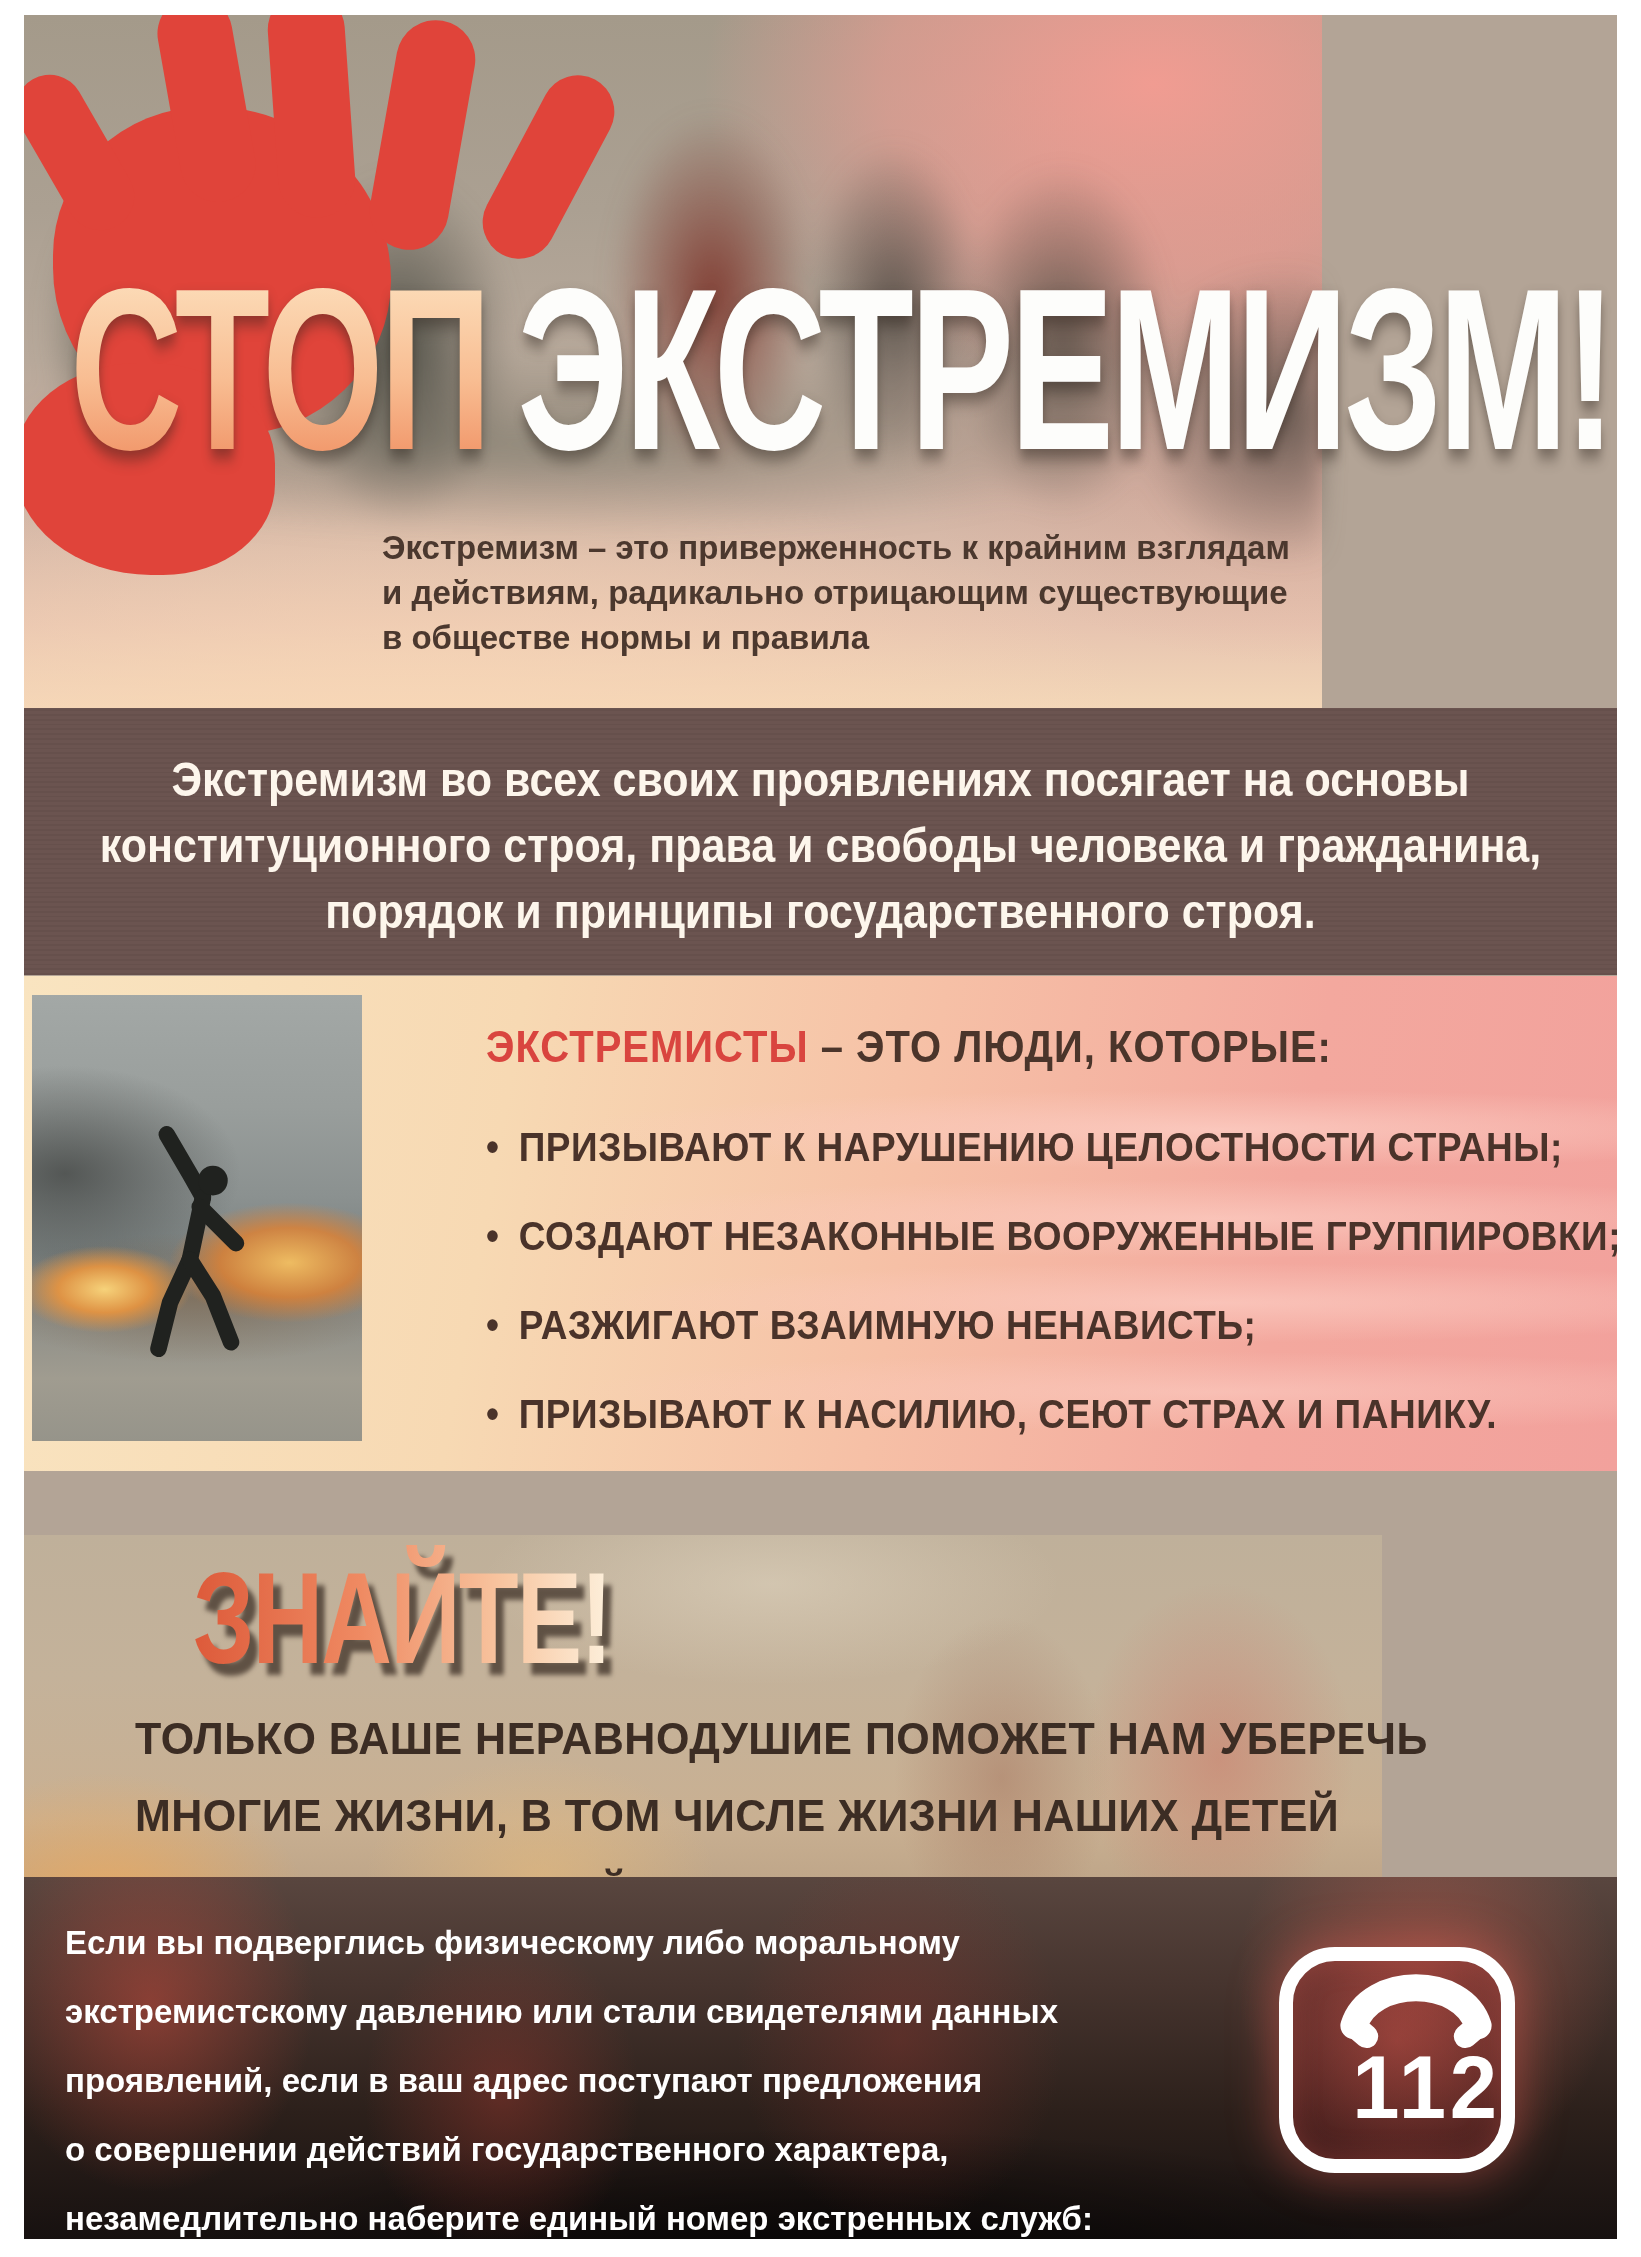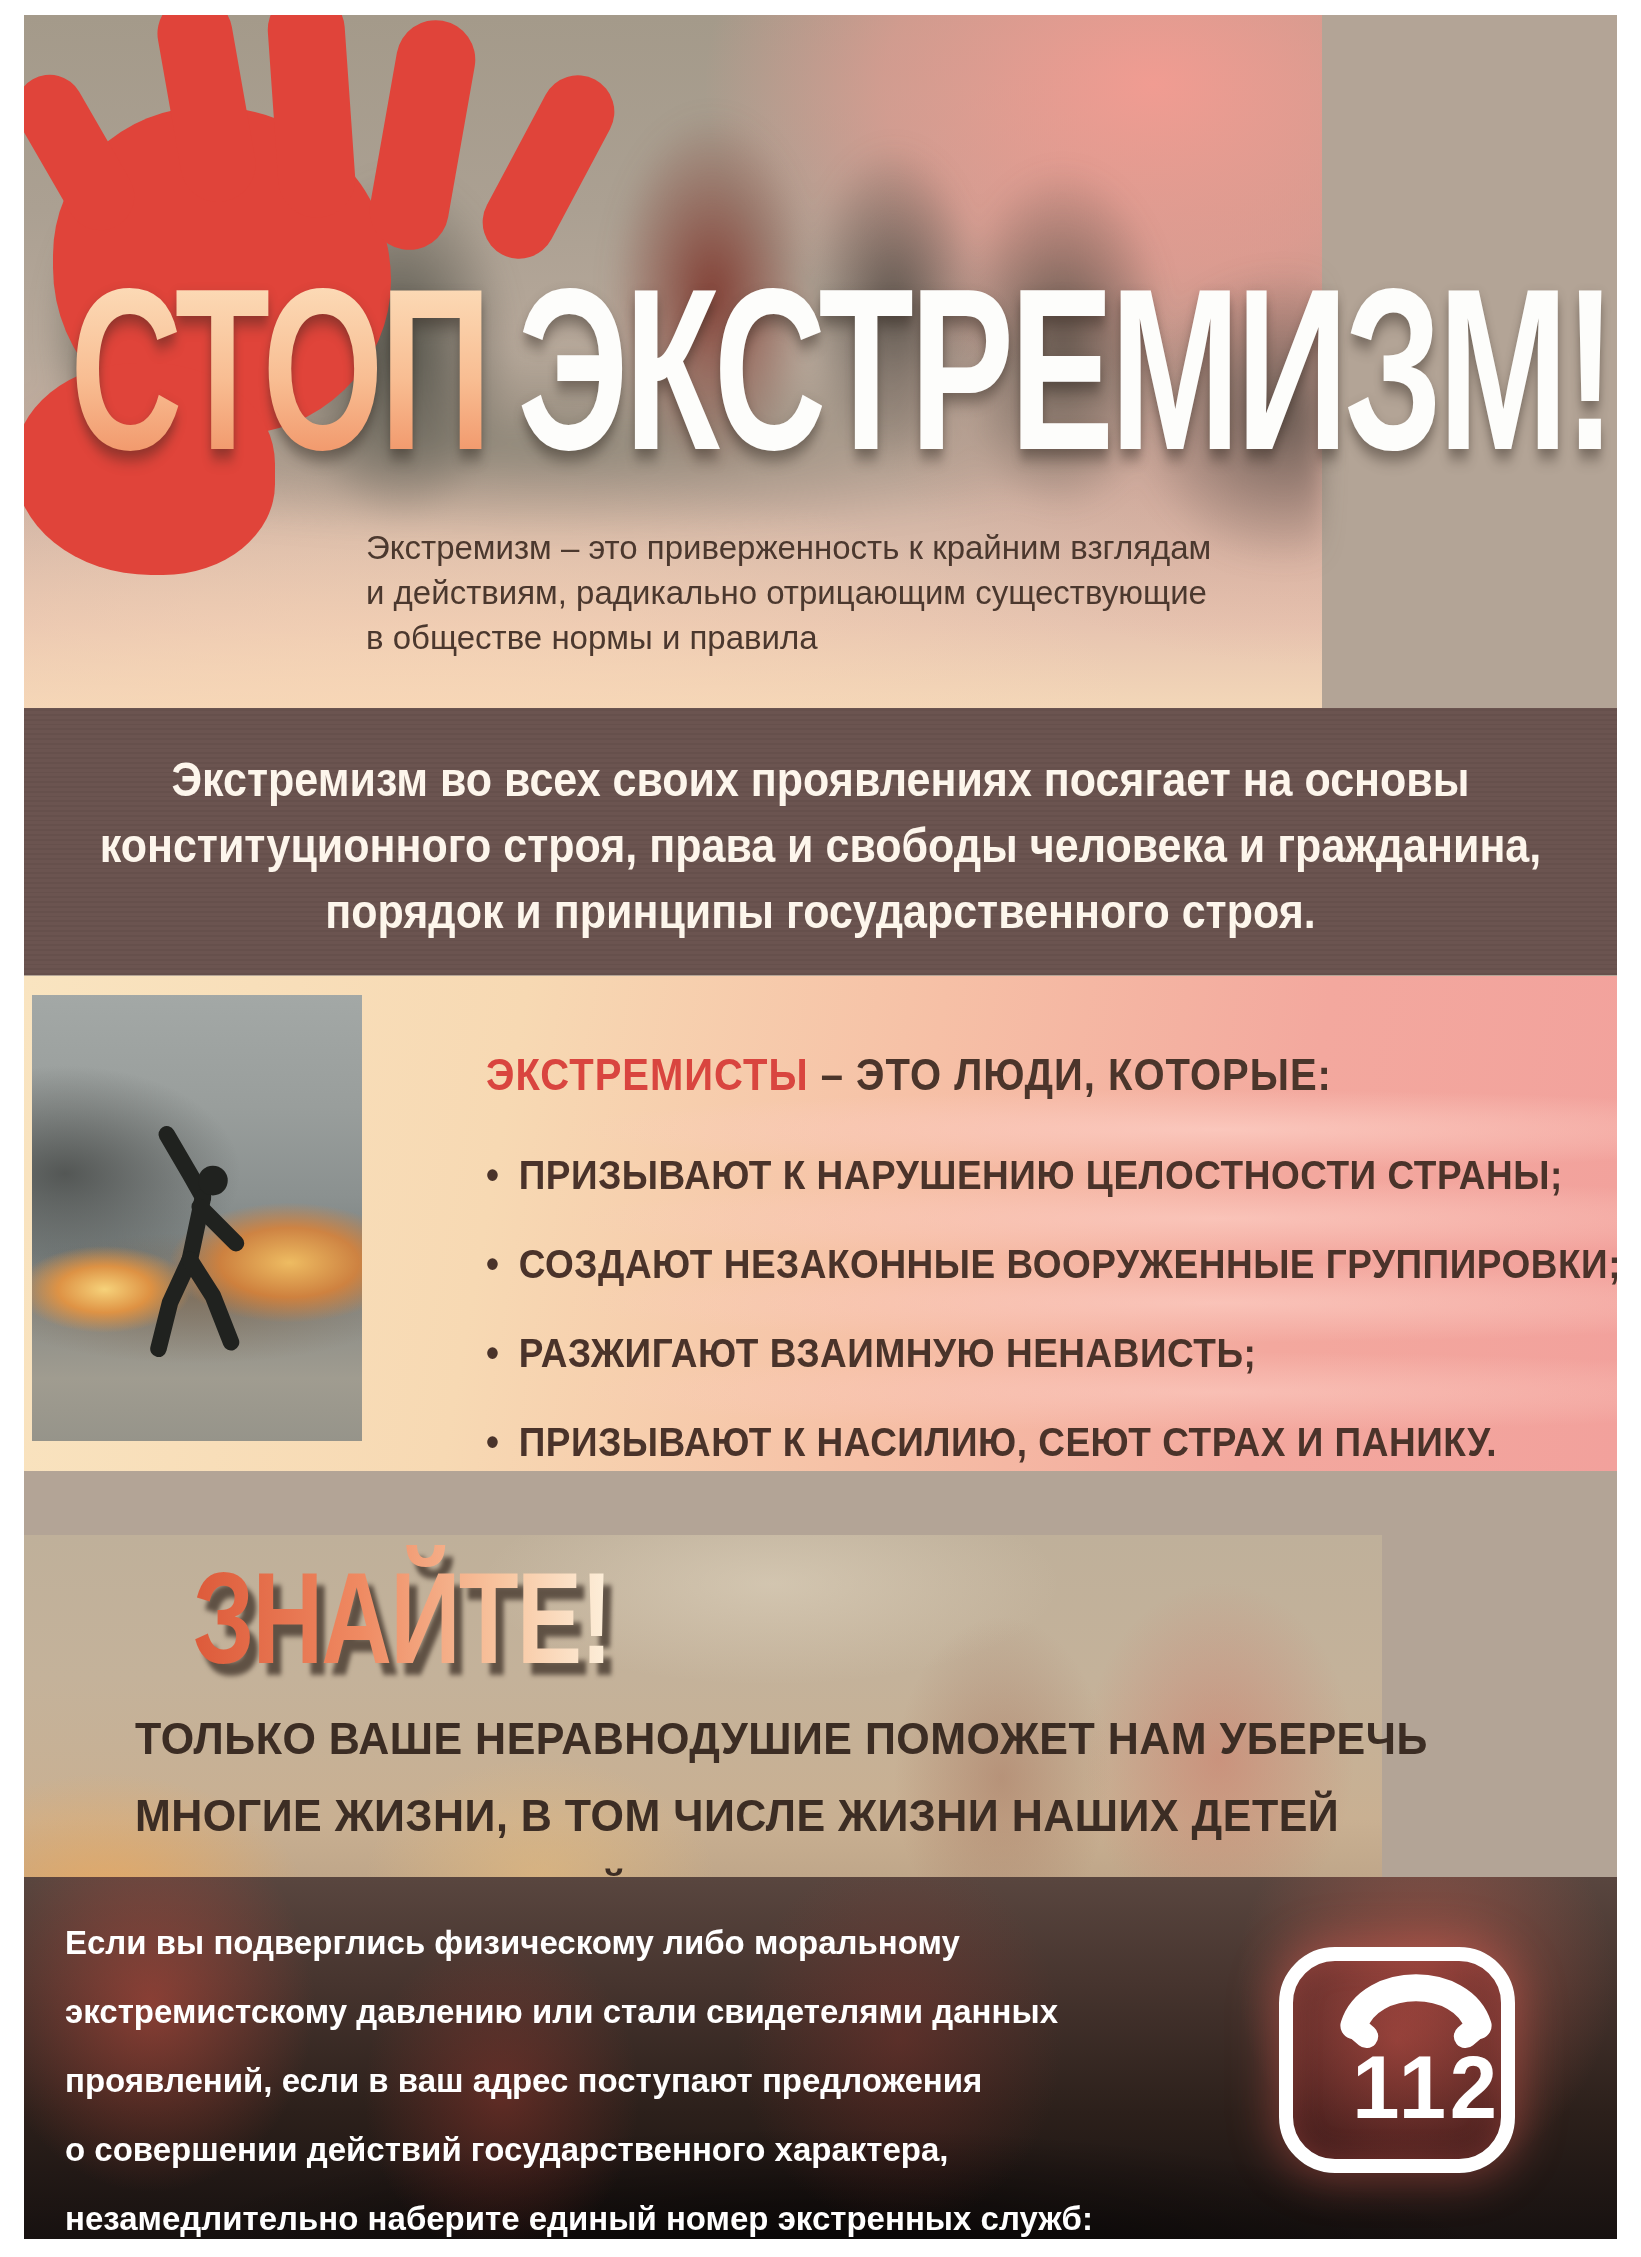--- a/index.html
+++ b/index.html
@@ -40,22 +40,22 @@
     font-size:153px; font-weight:700; line-height:1; letter-spacing:-3.9px;
     transform:scale(1.02,1.5); transform-origin:left top;
     filter:drop-shadow(0 6.8px 4.8px rgba(40,30,25,.45));
   }
   .title-stop { display:inline-block; margin-right:29px;
     background:linear-gradient(180deg, #fde4c2 0%, #f8bd92 55%, #ef8a5d 100%);
     -webkit-background-clip:text; background-clip:text; color:transparent;
   }
   .title-ext { display:inline-block; color:#fdfdfb; }
 
-  .definition { position:absolute; left:342px; top:510px;
-    font-size:33px; font-weight:400; line-height:45px; color:#4b382e; letter-spacing:0;
+  .definition { position:absolute; left:358px; top:510px;
+    font-size:33px; font-weight:700; line-height:45px; color:#4b382e; letter-spacing:0;
   }
 
   
   .banner { position:absolute; left:0; top:693px; width:1593px; height:267px; background:#6b5450;
     background-image:repeating-linear-gradient(0deg, rgba(0,0,0,.05) 0 1.9px, transparent 1.9px 4.8px);
   }
   .banner-text { margin:39px auto 0; width:1506px; text-align:center;
     font-size:43px; font-weight:700; line-height:59px; color:#fdf6ec;
     transform:scaleY(1.12); transform-origin:center top;
   }
@@ -72,21 +72,21 @@
   .riot-photo { position:absolute; left:7.7px; top:19.3px; width:330px; height:446px; overflow:hidden;
     background:
       radial-gradient(ellipse 116px 58px at 22% 66%, #f6d27a 0%, rgba(238,150,60,.85) 40%, transparent 75%),
       radial-gradient(ellipse 154px 77px at 78% 60%, #eebc62 0%, rgba(225,130,50,.8) 45%, transparent 78%),
       radial-gradient(ellipse 290px 87px at 50% 68%, rgba(120,90,60,.5), transparent 75%),
       radial-gradient(ellipse 251px 154px at 10% 40%, rgba(52,54,52,.65), transparent 70%),
       linear-gradient(180deg, #a3a8a6 0%, #999e9c 25%, #8b9190 45%, #7c8382 58%, #8d8e88 72%, #a09c90 86%, #96948a 100%);
   }
   .riot-photo svg { position:absolute; left:22%; top:16%; width:60%; height:78%; }
 
-  .ex-content { position:absolute; left:462px; top:46px; width:1110px;margin-top:28px; }
+  .ex-content { position:absolute; left:462px; top:46px; width:1110px; }
   .ex-heading { font-size:40px; font-weight:700; color:#4b352b; letter-spacing:1px;
     transform:scaleY(1.1); transform-origin:left top; white-space:nowrap; }
   .ex-heading .red { color:#d9453f; }
   .ex-list { list-style:none; margin-top:58px; }
   .ex-list li { display:flex; align-items:flex-start; font-size:37px; font-weight:700;
     color:#4a332a; margin-bottom:47px; letter-spacing:0.5px; white-space:nowrap;
     transform:scaleY(1.08); transform-origin:left top; }
   .ex-list .dot { margin-right:19.3px; }
 
   

